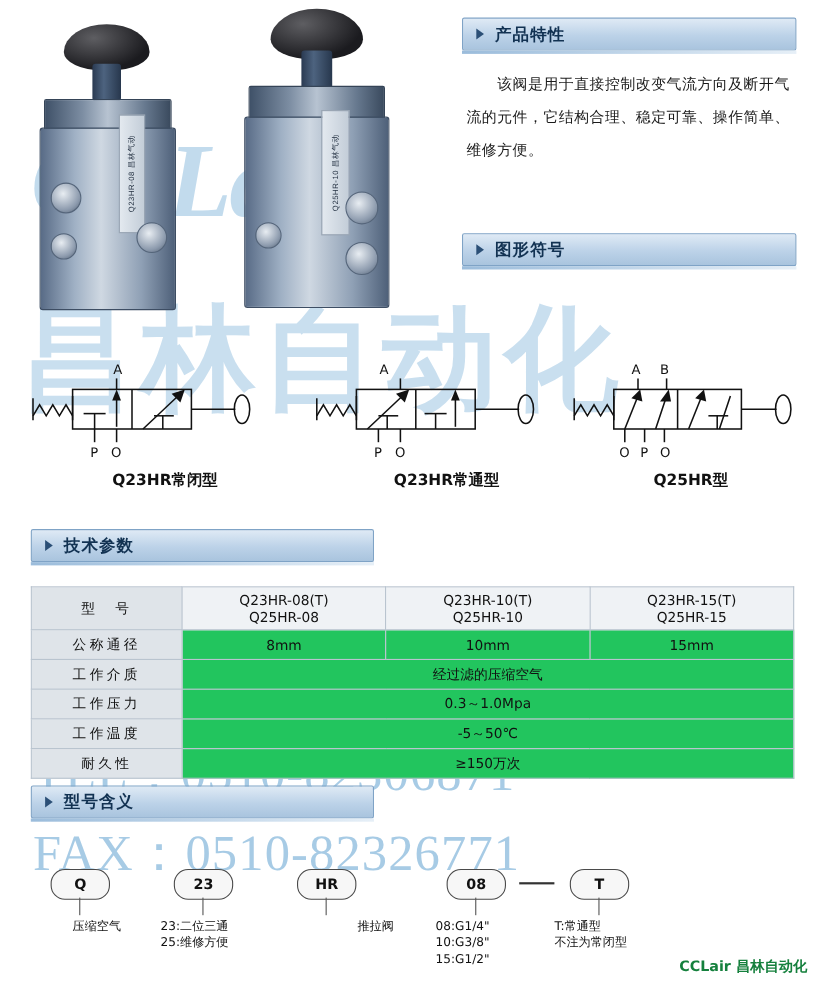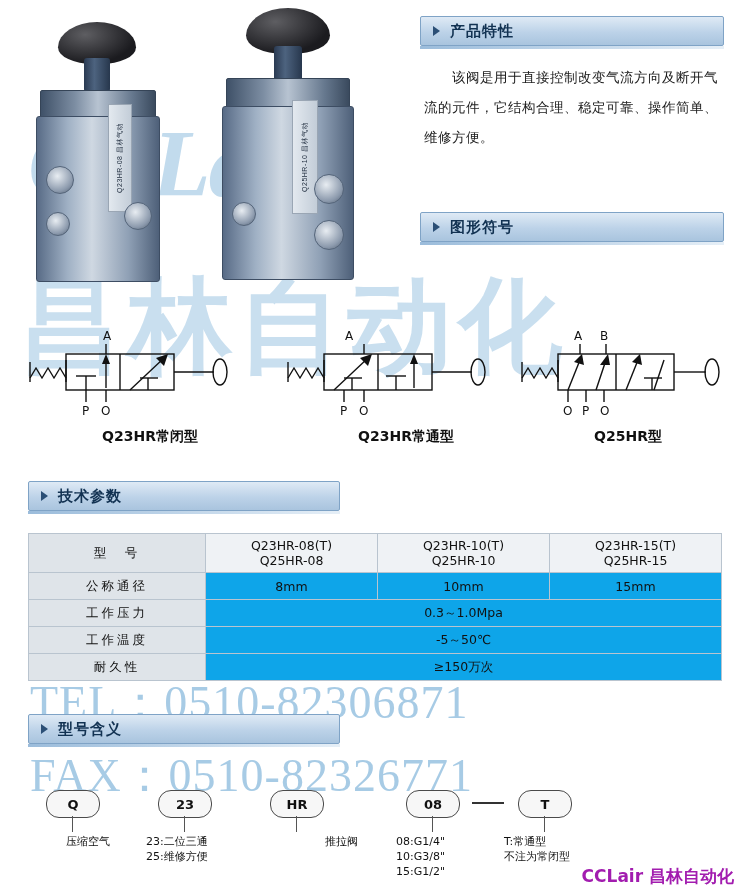--- a/index.html
+++ b/index.html
@@ -194,35 +194,35 @@
     top: 533px;
     width: 694px;
     border-collapse: collapse;
     font-family: "DejaVu Sans", sans-serif;
     font-size: 12.5px;
     color: #111;
   }
   .tbl td {
     border: 1px solid #b9c4cf;
     text-align: center;
-    padding: 2px 20px;
+    padding: 2px 0;
     height: 22px;
   }
   .tbl .rowhead {
     background: #dfe4e9;
     width: 136px;
     letter-spacing: 3px;
   }
   .tbl .modelcell {
     background: #eff2f5;
     height: 34px;
     line-height: 15px;
   }
   .tbl .valcell {
-    background: #0ea5e9;
+    background: #22c55e;
   }
 
   
   .codes {
     position: absolute;
     left: 0;
     top: 780px;
     width: 750px;
     height: 116px;
   }
@@ -257,22 +257,22 @@
   .tick {
     position: absolute;
     width: 1px;
     background: #555;
   }
   .brandline {
     position: absolute;
     right: 16px;
     bottom: 8px;
     font-family: "DejaVu Sans", sans-serif;
-    font-size: 17px;
-    color: #a21caf;
+    font-size: 13px;
+    color: #15803d;
     font-weight: bold;
   }
 </style>
 </head>
 <body>
 
 <div class="page">
 
   <div class="wm-cclair">CCLair</div>
   <div class="wm-cn">昌林自动化</div>
@@ -437,20 +437,24 @@
 Q25HR-15</div>
         </td>
       </tr>
       <tr>
         <td class="rowhead">公称通径</td>
         <td class="valcell">8mm</td>
         <td class="valcell">10mm</td>
         <td class="valcell">15mm</td>
       </tr>
       <tr>
+        <td class="rowhead">工作介质</td>
+        <td class="valcell" colspan="3">经过滤的压缩空气</td>
+      </tr>
+      <tr>
         <td class="rowhead">工作压力</td>
         <td class="valcell" colspan="3">0.3～1.0Mpa</td>
       </tr>
       <tr>
         <td class="rowhead">工作温度</td>
         <td class="valcell" colspan="3">-5～50℃</td>
       </tr>
       <tr>
         <td class="rowhead">耐久性</td>
         <td class="valcell" colspan="3">≥150万次</td>

